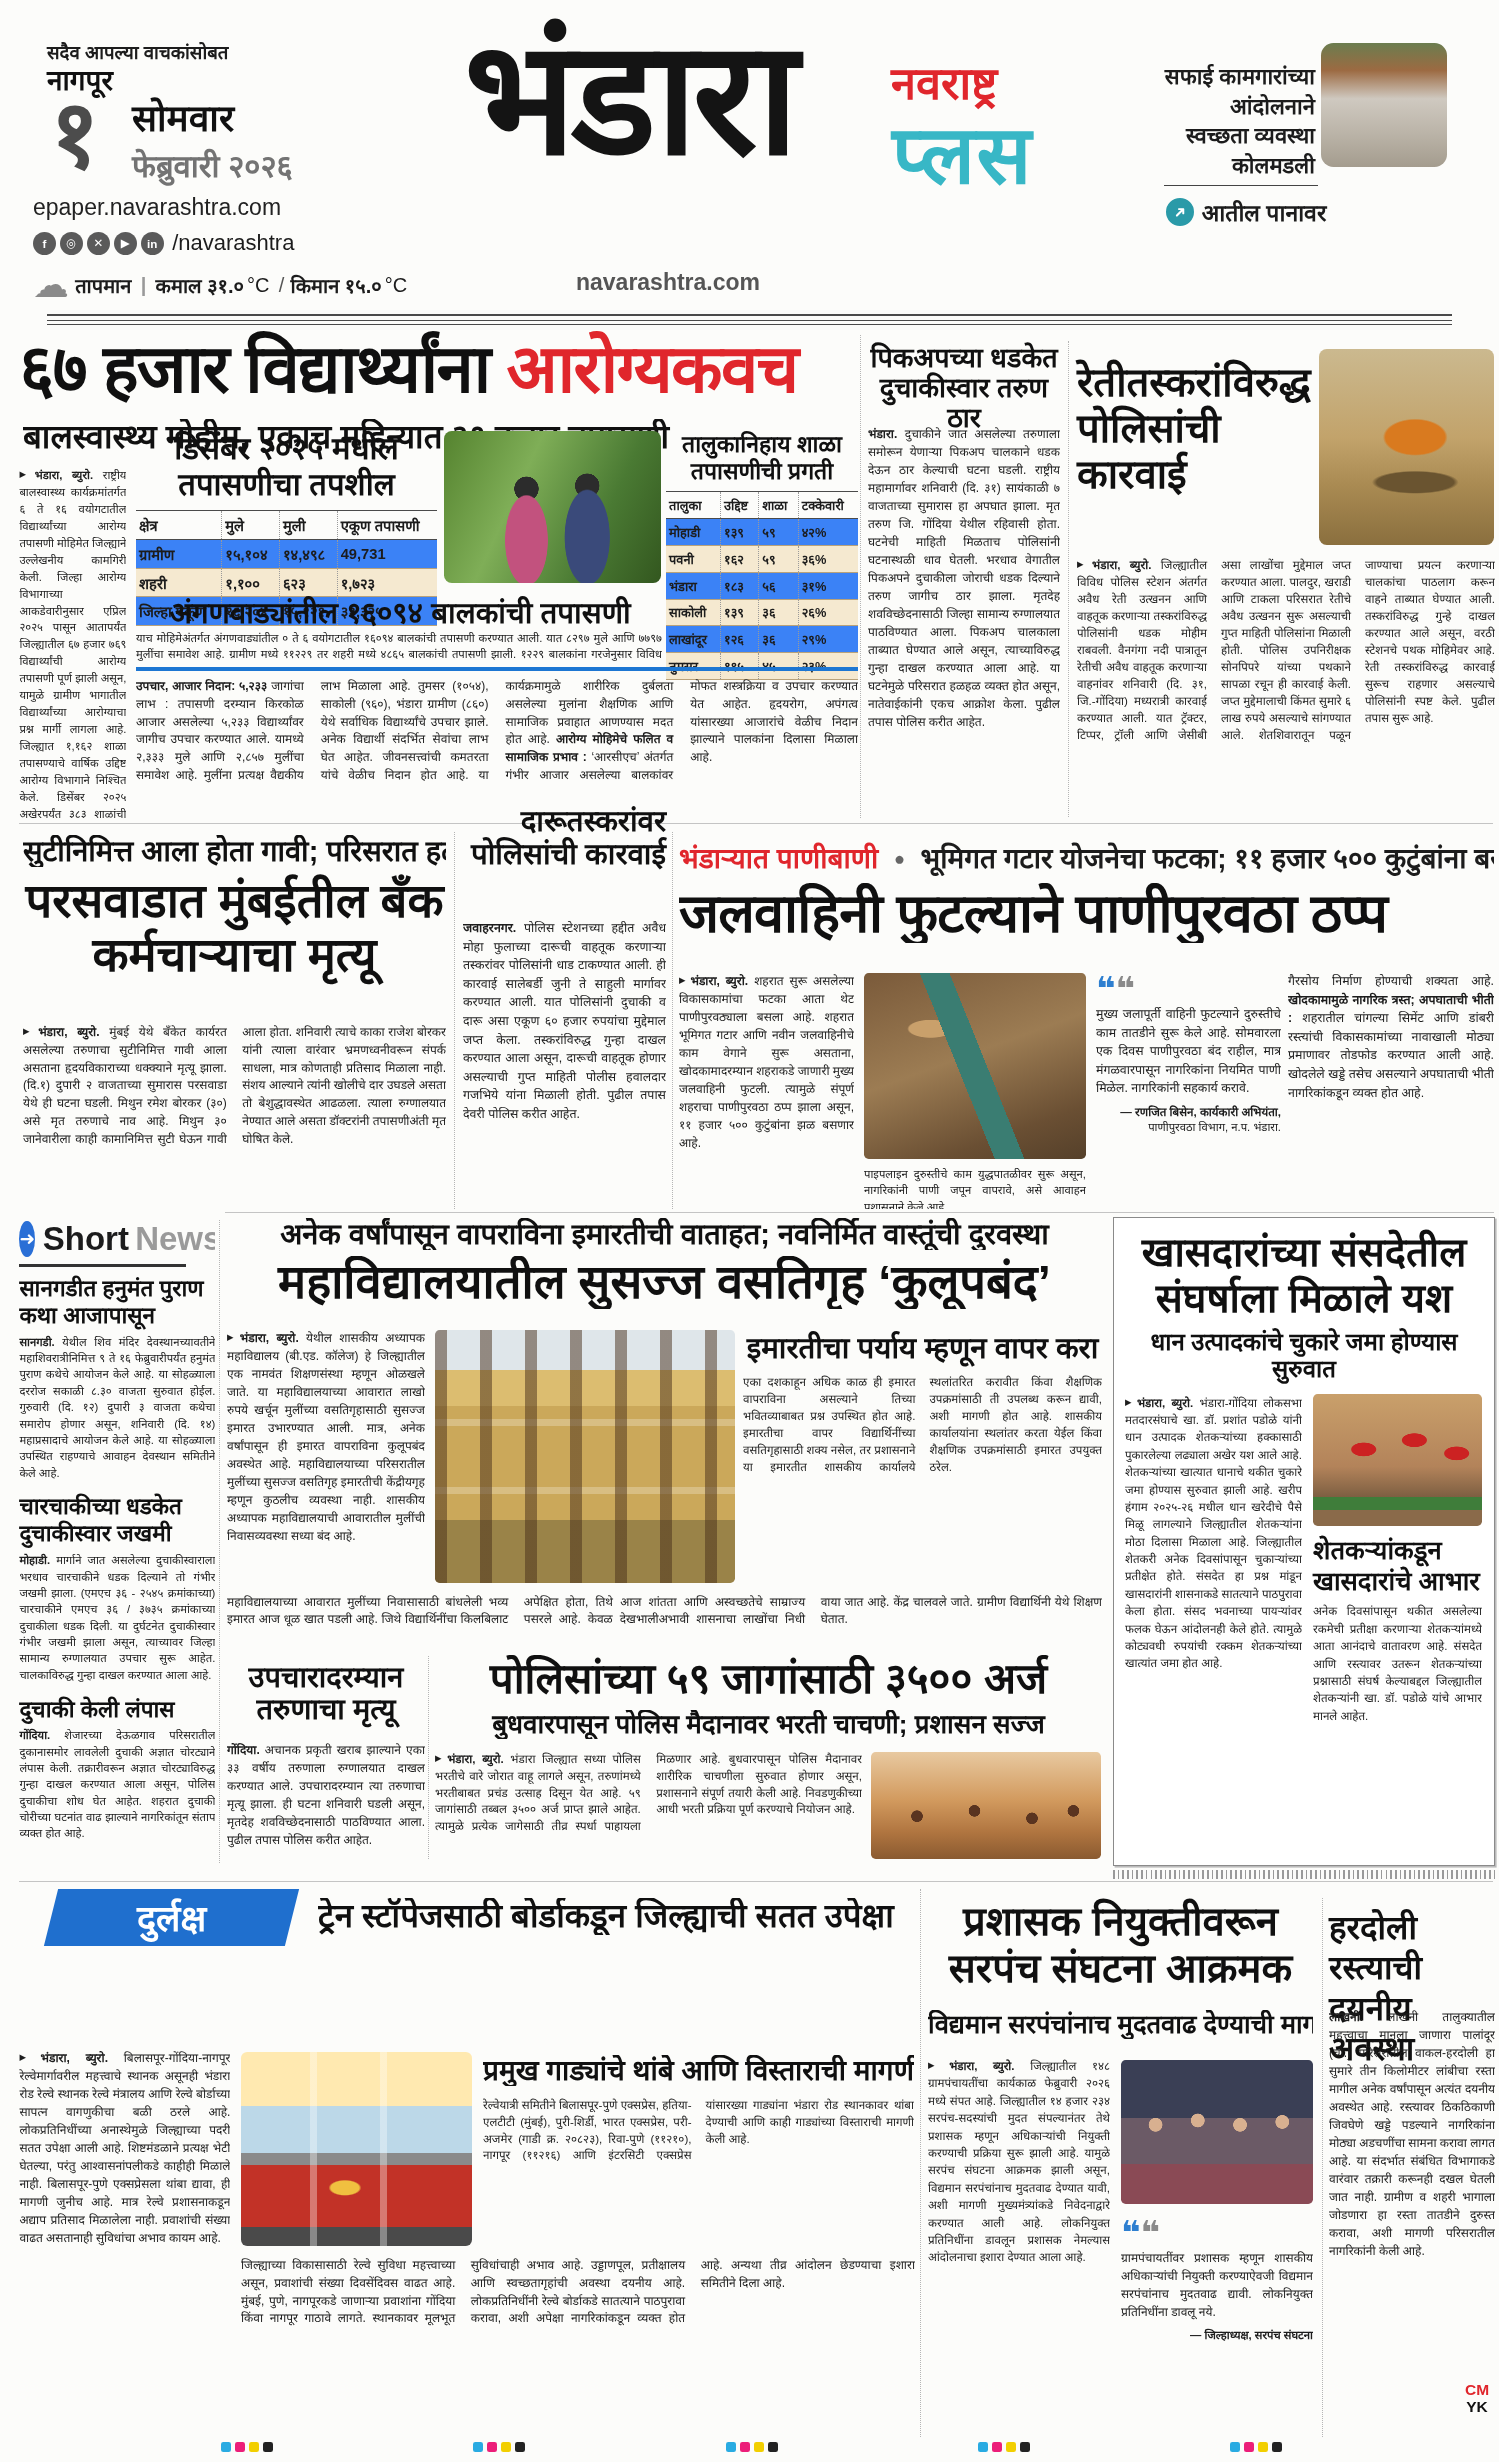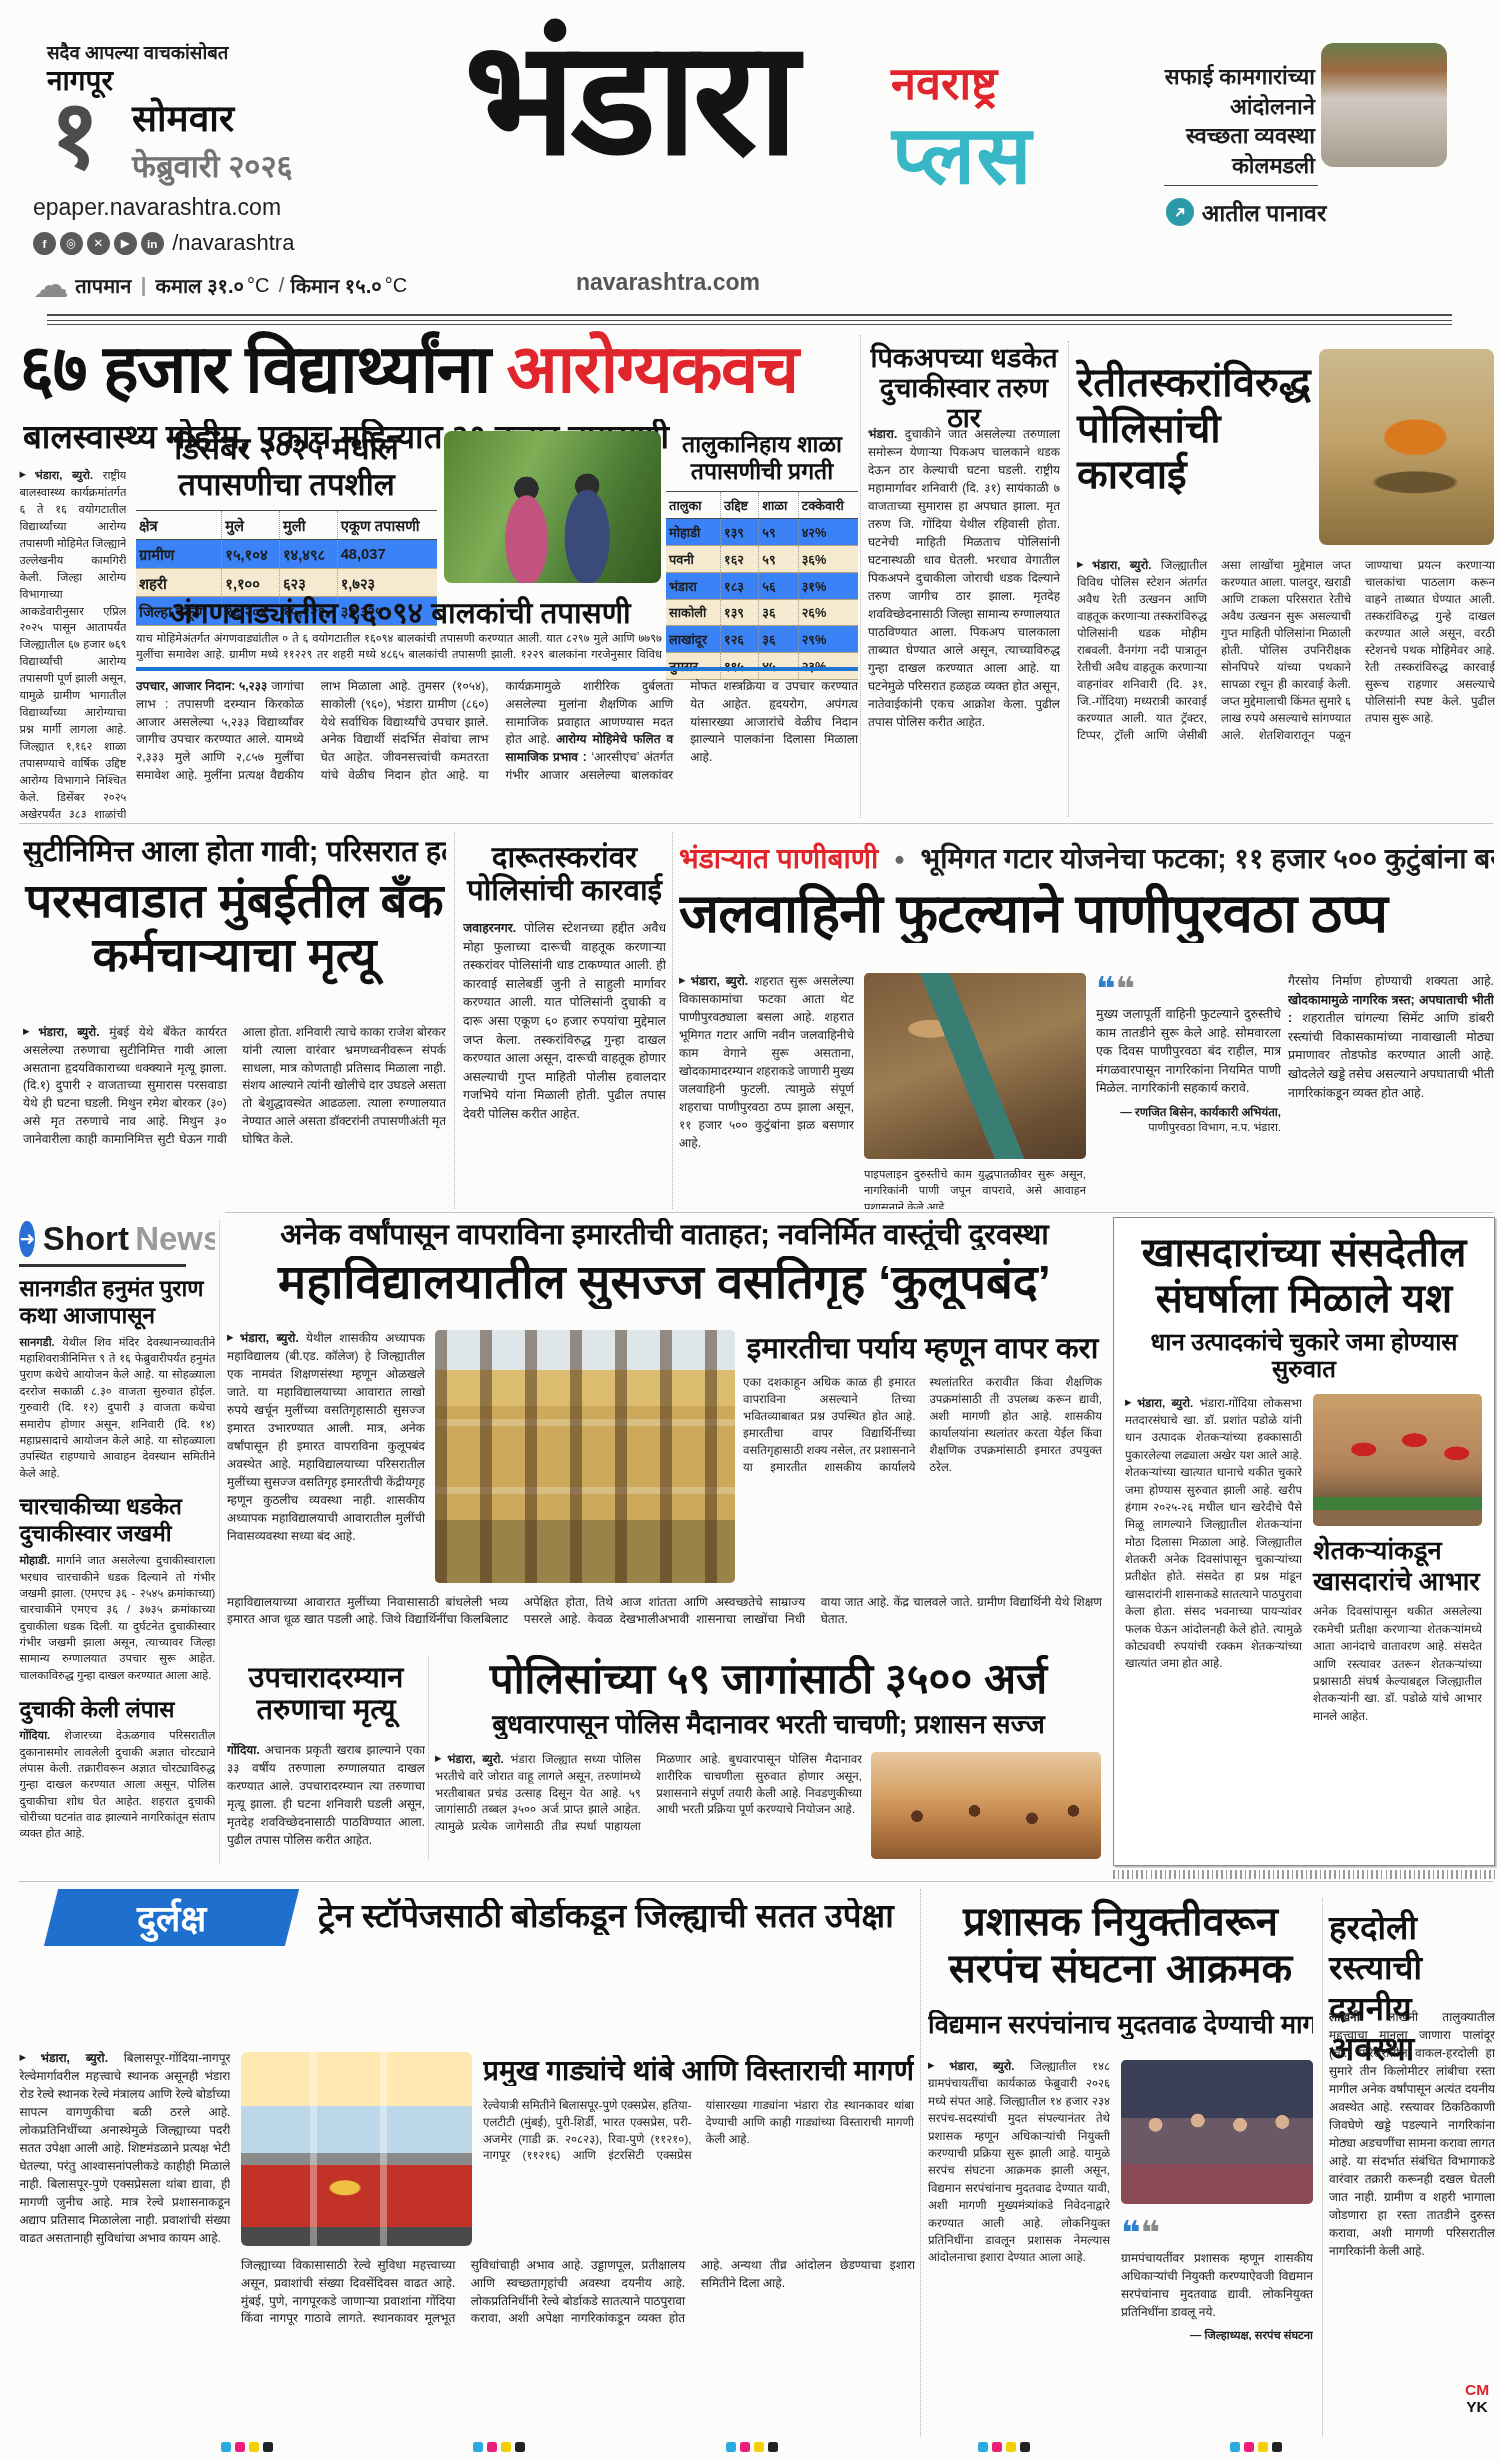--- a/index.html
+++ b/index.html
@@ -95,21 +95,21 @@
         <th>मुले</th>
         <th>मुली</th>
         <th>एकूण तपासणी</th>
       </tr>
         </thead>
       <tbody>
         <tr>
             <td>ग्रामीण</td>
             <td>१५,१०४</td>
             <td>१४,४९८</td>
-            <td>48,037</td>
+            <td>49,731</td>
           </tr>
         <tr>
             <td>शहरी</td>
             <td>१,१००</td>
             <td>६२३</td>
             <td>१,७२३</td>
           </tr>
         <tr>
             <td>जिल्हा एकूण</td>
             <td>१६,२०४</td>
@@ -206,21 +206,21 @@
 
   <div class="abs hline" style="left:19.4px;top:823px;width:1474px;"></div>
 
   <div class="abs hl center nowrap" style="left:23px;top:835px;width:423px;font-size:29px;">सुटीनिमित्त आला होता गावी; परिसरात हळहळ</div>
   <div class="abs hl center" style="left:23px;top:874px;width:423px;font-size:47px;line-height:1.15;">परसवाडात मुंबईतील बँक कर्मचाऱ्याचा मृत्यू</div>
   <div class="abs" style="left:23px;top:1024px;width:423px;height:185px;column-count:2;column-gap:15.5px;font-size:12px;line-height:1.48;text-align:justify;overflow:hidden;">
     <span class="mark">▶</span><b>भंडारा, ब्युरो.</b>
     <span>मुंबई येथे बँकेत कार्यरत असलेल्या तरुणाचा सुटीनिमित्त गावी आला असताना हृदयविकाराच्या धक्क्याने मृत्यू झाला. (दि.१) दुपारी २ वाजताच्या सुमारास परसवाडा येथे ही घटना घडली. मिथुन रमेश बोरकर (३०) असे मृत तरुणाचे नाव आहे. मिथुन ३० जानेवारीला काही कामानिमित्त सुटी घेऊन गावी आला होता. शनिवारी त्याचे काका राजेश बोरकर यांनी त्याला वारंवार भ्रमणध्वनीवरून संपर्क साधला, मात्र कोणताही प्रतिसाद मिळाला नाही. संशय आल्याने त्यांनी खोलीचे दार उघडले असता तो बेशुद्धावस्थेत आढळला. त्याला रुग्णालयात नेण्यात आले असता डॉक्टरांनी तपासणीअंती मृत घोषित केले.</span>
   </div>
 
-  <div class="abs hl center" style="left:463px;top:840px;width:203px;font-size:29.5px;">दारूतस्करांवर पोलिसांची कारवाई</div>
+  <div class="abs hl center" style="left:463px;top:804px;width:203px;font-size:29.5px;text-align:right;">दारूतस्करांवर पोलिसांची कारवाई</div>
   <div class="abs txt" style="left:463px;top:919px;width:203px;height:289px;font-size:12.4px;">
     <b>जवाहरनगर.</b>
     <span>पोलिस स्टेशनच्या हद्दीत अवैध मोहा फुलाच्या दारूची वाहतूक करणाऱ्या तस्करांवर पोलिसांनी धाड टाकण्यात आली. ही कारवाई सालेबर्डी जुनी ते साहुली मार्गावर करण्यात आली. यात पोलिसांनी दुचाकी व दारू असा एकूण ६० हजार रुपयांचा मुद्देमाल जप्त केला. तस्करांविरुद्ध गुन्हा दाखल करण्यात आला असून, दारूची वाहतूक होणार असल्याची गुप्त माहिती पोलीस हवालदार गजभिये यांना मिळाली होती. पुढील तपास देवरी पोलिस करीत आहेत.</span>
   </div>
 
   <div class="abs nowrap" style="left:679px;top:838px;width:815px;font-size:28px;font-weight:900;">
     <span class="red">भंडाऱ्यात पाणीबाणी</span>
     <span style="color:#666;font-size:18.6px;margin:0 7.8px;vertical-align:3.1px;">●</span>
     <span>भूमिगत गटार योजनेचा फटका; ११ हजार ५०० कुटुंबांना बसणार झळ</span>
   </div>

